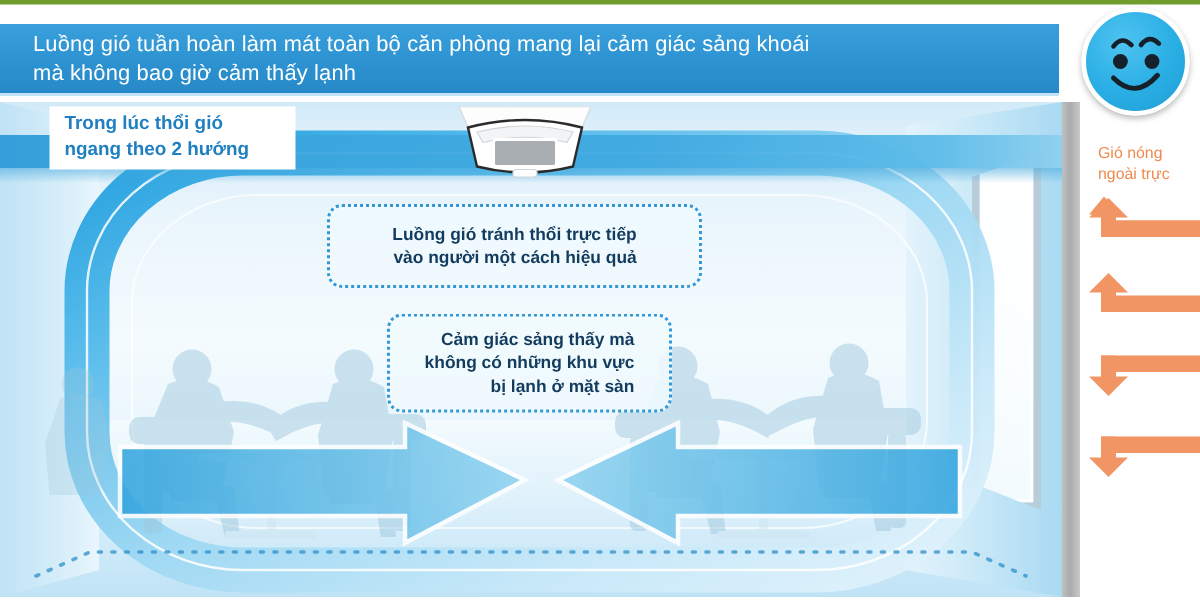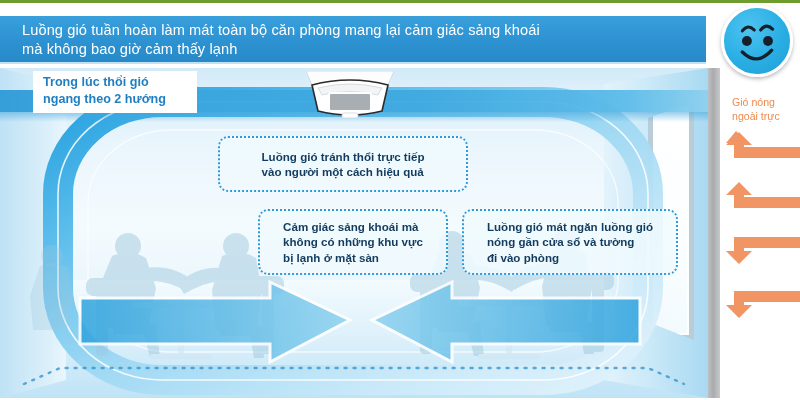--- a/index.html
+++ b/index.html
@@ -134,21 +134,21 @@
   
   .callout {
     position: absolute;
     background: rgba(240,250,254,.86);
     border: 2px dotted #3598d6;
     border-radius: 10px;
     color: #123b5e;
     font-size: 11.6px;
     line-height: 15.5px;
     font-weight: bold;
-    text-align: left;
+    text-align: right;
     display: flex;
     align-items: center;
     justify-content: center;
     white-space: pre-line;
     z-index: 8;
     padding: 4px 8px;
   }
   #callout-top  { left: 218px; top: 133px; width: 250px; height: 56px; }
   #callout-left { left: 14px;  top: 206px; width: 228px; height: 66px; }
   #callout-mid  { left: 258px; top: 206px; width: 190px; height: 66px; }
@@ -311,26 +311,23 @@
       <path d="M24 316 L60 300 L648 300 L684 316" fill="none" stroke="#2f8fc9" stroke-width="2.4" stroke-dasharray="2 7" stroke-linecap="round" opacity=".75"></path>
     </svg>
 
   </div>
 
   <div id="corner-label">Trong lúc thổi gió
 ngang theo 2 hướng</div>
 
   <div class="callout" id="callout-top">Luồng gió tránh thổi trực tiếp
 vào người một cách hiệu quả</div>
-  <div class="callout" id="callout-mid">Cảm giác sảng khoái mà
+  <div class="callout" id="callout-mid">Cảm giác sảng thấy mà
 không có những khu vực
 bị lạnh ở mặt sàn</div>
-  <div class="callout" id="callout-right">Luồng gió mát ngăn luồng gió
-nóng gần cửa sổ và tường
-đi vào phòng</div>
 
   <div id="pillar"></div>
   <div id="outside"></div>
 
   <div id="outside-label">Gió nóng
 ngoài trực</div>
 
   <div class="hot-arrow" id="hot-arrow-1">
     <svg width="82" height="44" viewBox="0 0 82 44">
       <polygon points="82,26 22,26 22,12 8,12 18,0 30,12 22,12 22,16 82,16" fill="#f09563"></polygon>

